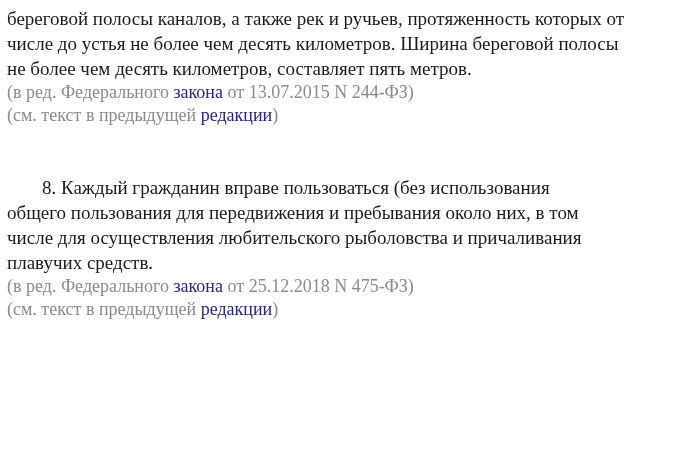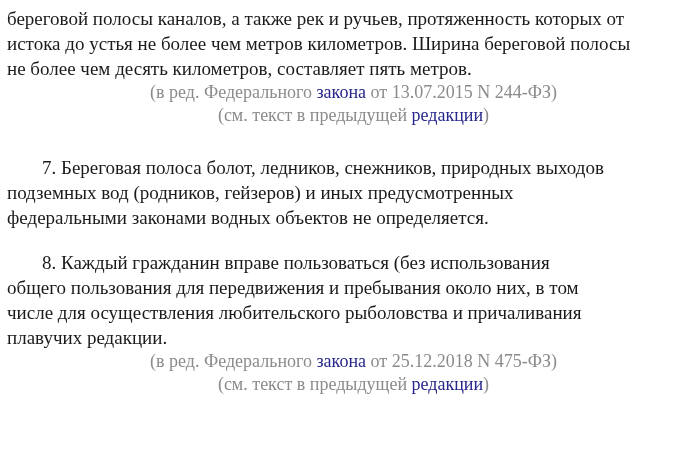--- a/index.html
+++ b/index.html
@@ -24,61 +24,55 @@
     white-space: pre;
     color: #1b1b1b;
   }
   .line.indent {
     text-indent: 35px;
   }
   .line.muted {
     font-size: 18px;
     line-height: 23px;
     color: #8b8b8b;
-    text-align: center;
   }
   .link {
     color: #26268c;
     text-decoration: none;
     cursor: pointer;
   }
   .gap-lg { height: 28px; }
   .gap-md { height: 20px; }
 </style>
 </head>
 <body>
 
 <div class="page">
 
   <div>
     <div class="line">береговой полосы каналов, а также рек и ручьев, протяженность которых от</div>
-    <div class="line">истока до устья не более чем метров километров. Ширина береговой полосы</div>
+    <div class="line">числе до устья не более чем десять километров. Ширина береговой полосы</div>
     <div class="line">не более чем десять километров, составляет пять метров.</div>
   </div>
 
   <div>
     <div class="line muted"><span>(в ред. Федерального </span><a class="link">закона</a><span> от 13.07.2015 N 244-ФЗ)</span></div>
     <div class="line muted"><span>(см. текст в предыдущей </span><a class="link">редакции</a><span>)</span></div>
   </div>
 
   <div class="gap-lg"></div>
 
-  <div>
-    <div class="line indent">7. Береговая полоса болот, ледников, снежников, природных выходов</div>
-    <div class="line">подземных вод (родников, гейзеров) и иных предусмотренных</div>
-    <div class="line">федеральными законами водных объектов не определяется.</div>
-  </div>
 
   <div class="gap-md"></div>
 
   <div>
     <div class="line indent">8. Каждый гражданин вправе пользоваться (без использования</div>
     <div class="line">общего пользования для передвижения и пребывания около них, в том</div>
     <div class="line">числе для осуществления любительского рыболовства и причаливания</div>
-    <div class="line">плавучих редакции.</div>
+    <div class="line">плавучих средств.</div>
   </div>
 
   <div>
     <div class="line muted"><span>(в ред. Федерального </span><a class="link">закона</a><span> от 25.12.2018 N 475-ФЗ)</span></div>
     <div class="line muted"><span>(см. текст в предыдущей </span><a class="link">редакции</a><span>)</span></div>
   </div>
 
 </div>
 
 </body></html>

